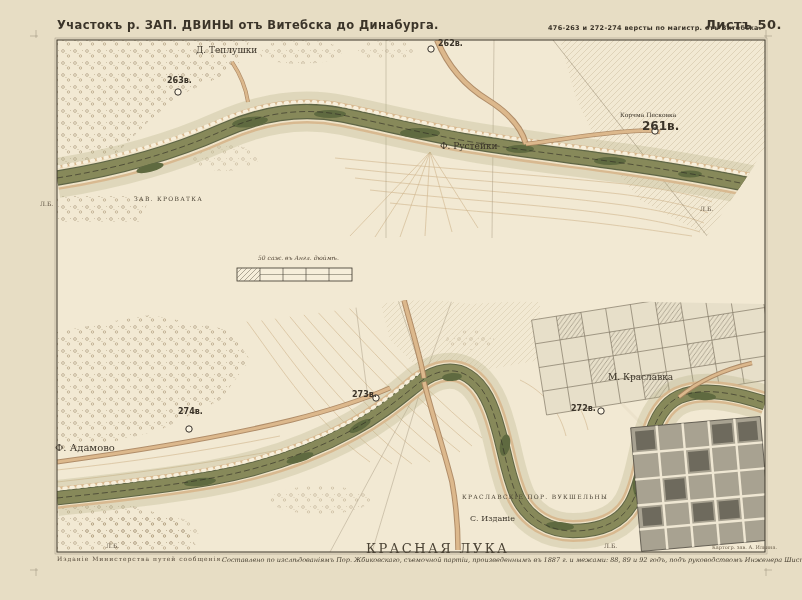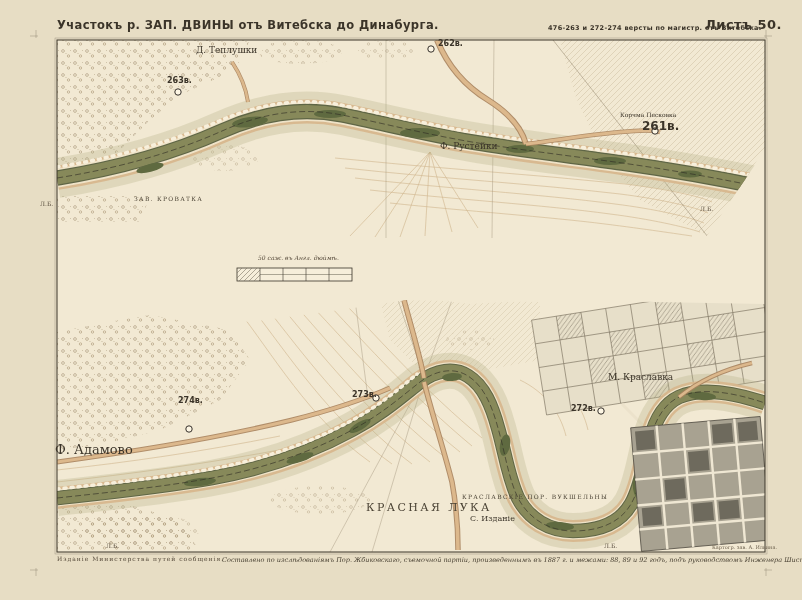--- a/index.html
+++ b/index.html
@@ -4,24 +4,24 @@
 <style>
   html,body{margin:0;padding:0;}
   body{width:802px;height:600px;background:#e7ddc4;overflow:hidden;}
   #sheet{position:relative;width:690px;height:600px;font-family:"DejaVu Serif",serif;color:#3b3429;}
   svg{position:absolute;left:0;top:0;}
   .lbl{position:absolute;white-space:nowrap;color:#3b3429;line-height:1;}
   .title{font-family:"DejaVu Sans",sans-serif;font-weight:bold;font-size:11.5px;letter-spacing:.4px;}
   .versts{font-family:"DejaVu Sans",sans-serif;font-weight:bold;font-size:6.5px;letter-spacing:.3px;}
   .sheetno{font-family:"DejaVu Sans",sans-serif;font-weight:bold;font-size:13px;letter-spacing:.5px;text-align:right;}
   .place{font-size:9px;}
-  .place-sm{font-size:13px;}
+  .place-sm{font-size:10px;}
   .tiny{font-size:6px;}
   .verst{font-family:"DejaVu Sans",sans-serif;font-weight:bold;font-size:8px;}
-  .caps{font-size:11px;letter-spacing:2.4px;color:#4a4234;}
+  .caps{font-size:13px;letter-spacing:2.4px;color:#4a4234;margin-top:40px;}
   .caps-sm{font-size:6px;letter-spacing:1.3px;color:#4a4234;}
   .edge{font-size:6px;color:#55493a;}
   .scale-lbl{font-size:6px;font-style:italic;color:#55493a;}
   .footer{font-size:6px;letter-spacing:1px;color:#55493a;}
   .credit{font-size:6.5px;font-style:italic;color:#4a4234;}
   .printer{font-size:5px;color:#6b5f4c;}
 </style>
 </head>
 <body>
 
@@ -264,21 +264,21 @@
 <span class="lbl verst" style="left:438px;top:40px">262в.</span>
 <span class="lbl place" style="left:440px;top:142px">Ф. Рустейки</span>
 <span class="lbl tiny" style="left:620px;top:112px">Корчма Песковка</span>
 <span class="lbl verst" style="left:642px;top:120px;font-size:12px">261в.</span>
 <span class="lbl caps-sm" style="left:134px;top:196px">ЗАВ. КРОВАТКА</span>
 <span class="lbl edge" style="left:40px;top:201px">Л.Б.</span>
 <span class="lbl edge" style="left:700px;top:206px">Л.Б.</span>
 
 <span class="lbl scale-lbl" style="left:258px;top:255px">50 саж. въ Англ. дюймѣ.</span>
 
-<span class="lbl verst" style="left:178px;top:397px">274в.</span>
+<span class="lbl verst" style="left:178px;top:408px">274в.</span>
 <span class="lbl verst" style="left:352px;top:391px">273в.</span>
 <span class="lbl verst" style="left:571px;top:405px">272в.</span>
 <span class="lbl place" style="left:608px;top:373px">М. Краславка</span>
 <span class="lbl place-sm" style="left:55px;top:443px">Ф. Адамово</span>
 <span class="lbl caps" style="left:366px;top:502px">КРАСНАЯ ЛУКА</span>
 <span class="lbl caps-sm" style="left:462px;top:494px">КРАСЛАВСКІЕ ПОР. ВУКШЕЛЬНЫ</span>
 <span class="lbl place-sm" style="left:470px;top:515px;font-size:8px">С. Изданіе</span>
 <span class="lbl edge" style="left:106px;top:543px">Л.Б.</span>
 <span class="lbl edge" style="left:604px;top:543px">Л.Б.</span>
 

